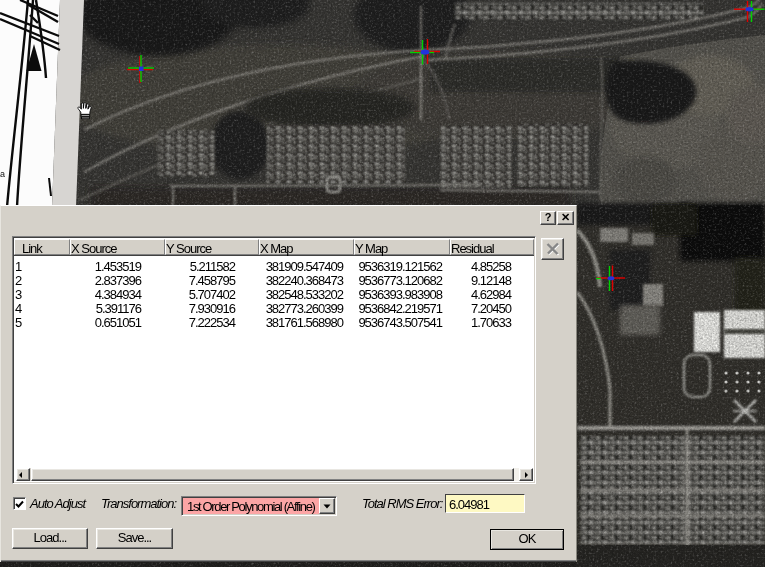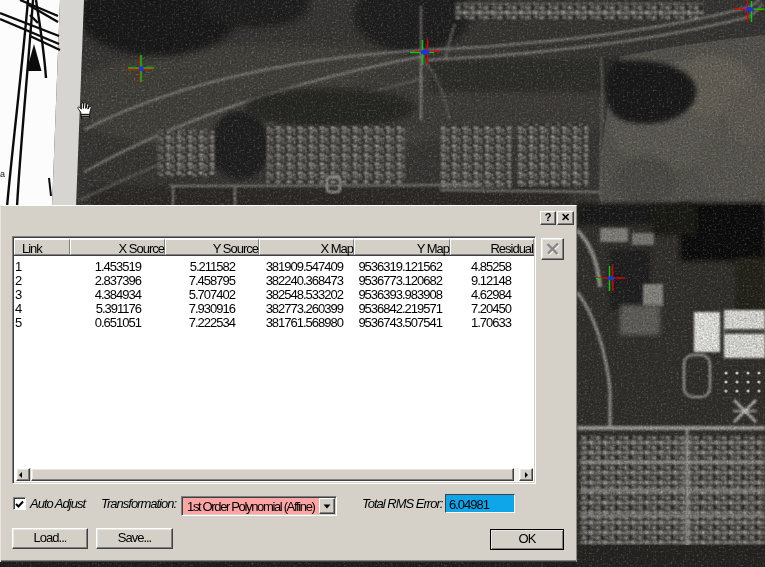--- a/index.html
+++ b/index.html
@@ -7,37 +7,37 @@
 #dlg{position:absolute;left:0;top:205px;width:577px;height:357px;background:#d5d1c9;
  border-top:1px solid #fff;border-left:1px solid #e8e6e0;border-right:1px solid #88867e;box-sizing:border-box;
  box-shadow:inset 0 -1px 0 #404040, inset 0 -2px 0 #808080, inset 1px 1px 0 #d4d0c8;}
 #tb{position:absolute;left:1px;top:3px;width:573px;height:18px;
  background:linear-gradient(to right,#0a246a 0%,#27468e 25%,#4c6eb2 50%,#84a6da 75%,#a6caf0 90%);}
 #tb .t{position:absolute;left:2px;top:2px;font-size:12px;font-weight:bold;color:#fff;letter-spacing:0;}
 .cap{position:absolute;width:16px;height:14px;background:#d4d0c8;border:1px solid;border-color:#fff #404040 #404040 #fff;box-shadow:inset -1px -1px 0 #808080;box-sizing:border-box;text-align:center;}
 .cap span{position:absolute;left:0;right:0;top:-1px;font-weight:bold;font-size:11px;letter-spacing:0;}
 #list{position:absolute;left:12px;top:236px;width:524px;height:248px;background:#fff;
  border:1px solid;border-color:#808080 #fff #fff #808080;box-shadow:inset 1px 1px 0 #404040, inset -1px -1px 0 #d4d0c8;box-sizing:border-box;}
-.hc{position:absolute;top:2px;height:16px;background:#d4d0c8;border:1px solid;border-color:#fff #808080 #808080 #fff;box-shadow:0 1px 0 #404040;box-sizing:border-box;text-align:right;line-height:18px;padding-left:35px;}
+.hc{position:absolute;top:2px;height:16px;background:#d4d0c8;border:1px solid;border-color:#fff #808080 #808080 #fff;box-shadow:0 1px 0 #404040;box-sizing:border-box;text-align:left;line-height:18px;}
 .hc.l{text-align:left;padding-left:7px;}
 .row{position:absolute;left:1px;width:520px;height:14px;line-height:14px;}
 .c0{position:absolute;left:1px;top:0;}
 .cr{position:absolute;top:0;white-space:nowrap;}
 #hsb{position:absolute;left:3px;bottom:2px;height:13px;width:517px;background:#d4d0c8;}
 .sbtn{position:absolute;top:0;width:14px;height:13px;background:#d4d0c8;border:1px solid;border-color:#fff #404040 #404040 #fff;box-shadow:inset -1px -1px 0 #808080, inset 1px 1px 0 #e9e7e2;box-sizing:border-box;}
 .arr{position:absolute;width:0;height:0;border:3.5px solid transparent;}
 #thumb{position:absolute;left:15px;top:0;width:483px;height:13px;background:#d4d0c8;border:1px solid;border-color:#fff #404040 #404040 #fff;box-shadow:inset -1px -1px 0 #808080, inset 1px 1px 0 #e9e7e2;box-sizing:border-box;}
 #track{position:absolute;left:498px;top:0;width:5px;height:13px;background:#f2f0eb;}
 #delbtn{position:absolute;left:541px;top:238px;width:23px;height:22px;background:#d4d0c8;border:1px solid;border-color:#fff #404040 #404040 #fff;box-shadow:inset -1px -1px 0 #808080, inset 1px 1px 0 #e9e7e2;box-sizing:border-box;}
 .lbl{position:absolute;white-space:nowrap;font-style:italic;}
 #cb{position:absolute;left:13px;top:497px;width:13px;height:13px;background:#fff;border:1px solid;border-color:#808080 #fff #fff #808080;box-shadow:inset 1px 1px 0 #404040;box-sizing:border-box;}
 #combo{position:absolute;left:181px;top:496px;width:156px;height:20px;background:#fca5a5;border:1px solid;border-color:#808080 #fff #fff #808080;box-shadow:inset 1px 1px 0 #404040, inset -1px -1px 0 #d4d0c8;box-sizing:border-box;}
 #combo .tx{position:absolute;left:5px;top:2px;white-space:nowrap;letter-spacing:-1.35px;}
 #ddb{position:absolute;right:1px;top:1px;width:16px;height:16px;background:#d4d0c8;border:1px solid;border-color:#fff #404040 #404040 #fff;box-shadow:inset -1px -1px 0 #808080;box-sizing:border-box;}
-#rms{position:absolute;left:445px;top:494px;width:70px;height:19px;background:#0ea5e9;border:1px solid;border-color:#404040 #fff #fff #404040;box-sizing:border-box;}
+#rms{position:absolute;left:445px;top:494px;width:80px;height:19px;background:#fef9c3;border:1px solid;border-color:#404040 #fff #fff #404040;box-sizing:border-box;}
 #rms .tx{position:absolute;left:3px;top:2px;white-space:nowrap;}
 .btn{position:absolute;height:21px;background:#d4d0c8;border:1px solid;border-color:#fff #404040 #404040 #fff;box-shadow:inset -1px -1px 0 #808080, inset 1px 1px 0 #e8e6e0;box-sizing:border-box;text-align:center;line-height:18px;}
 #okb{position:absolute;left:490px;top:529px;width:74px;height:21px;background:#d4d0c8;border:1px solid #000;box-shadow:inset 1px 1px 0 #e8e6e0, inset -1px -1px 0 #808080;box-sizing:border-box;text-align:center;line-height:18px;}
 </style></head>
 <body>
 <svg id="bg" width="765" height="567" xmlns="http://www.w3.org/2000/svg">
 <defs>
 <filter id="gdark" x="0" y="0" width="100%" height="100%">
   <feTurbulence type="fractalNoise" baseFrequency="0.55" numOctaves="2" seed="11" stitchTiles="stitch" result="t"></feTurbulence>
   <feColorMatrix in="t" type="matrix" values="0 0 0 0 0  0 0 0 0 0  0 0 0 0 0  0.27 0.27 0.27 0 -0.24"></feColorMatrix>

